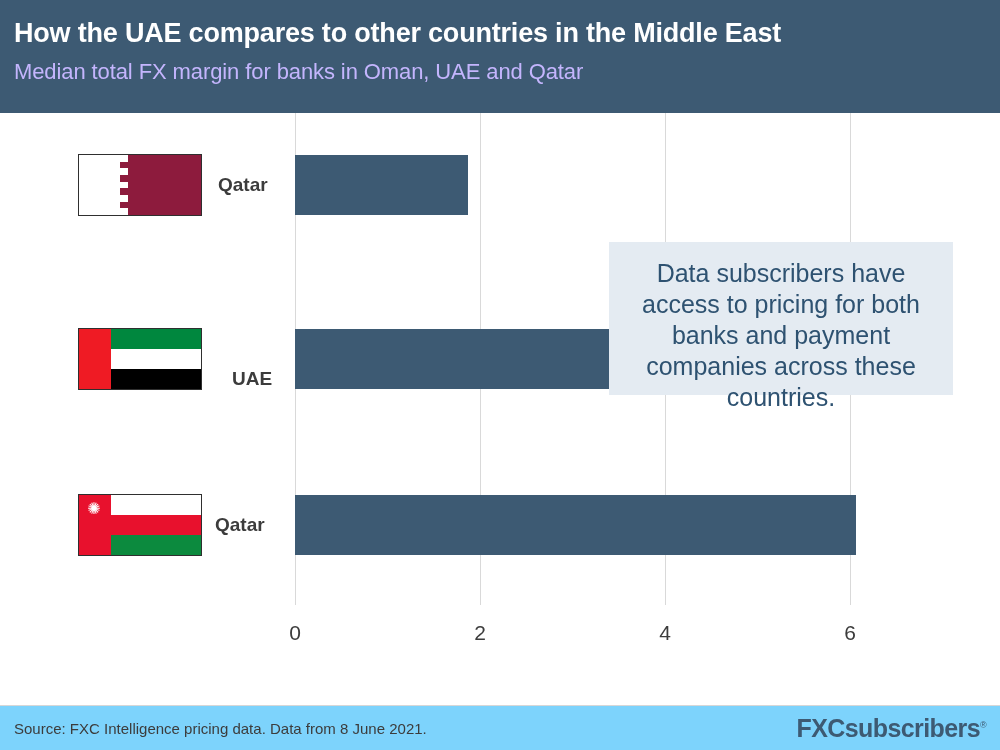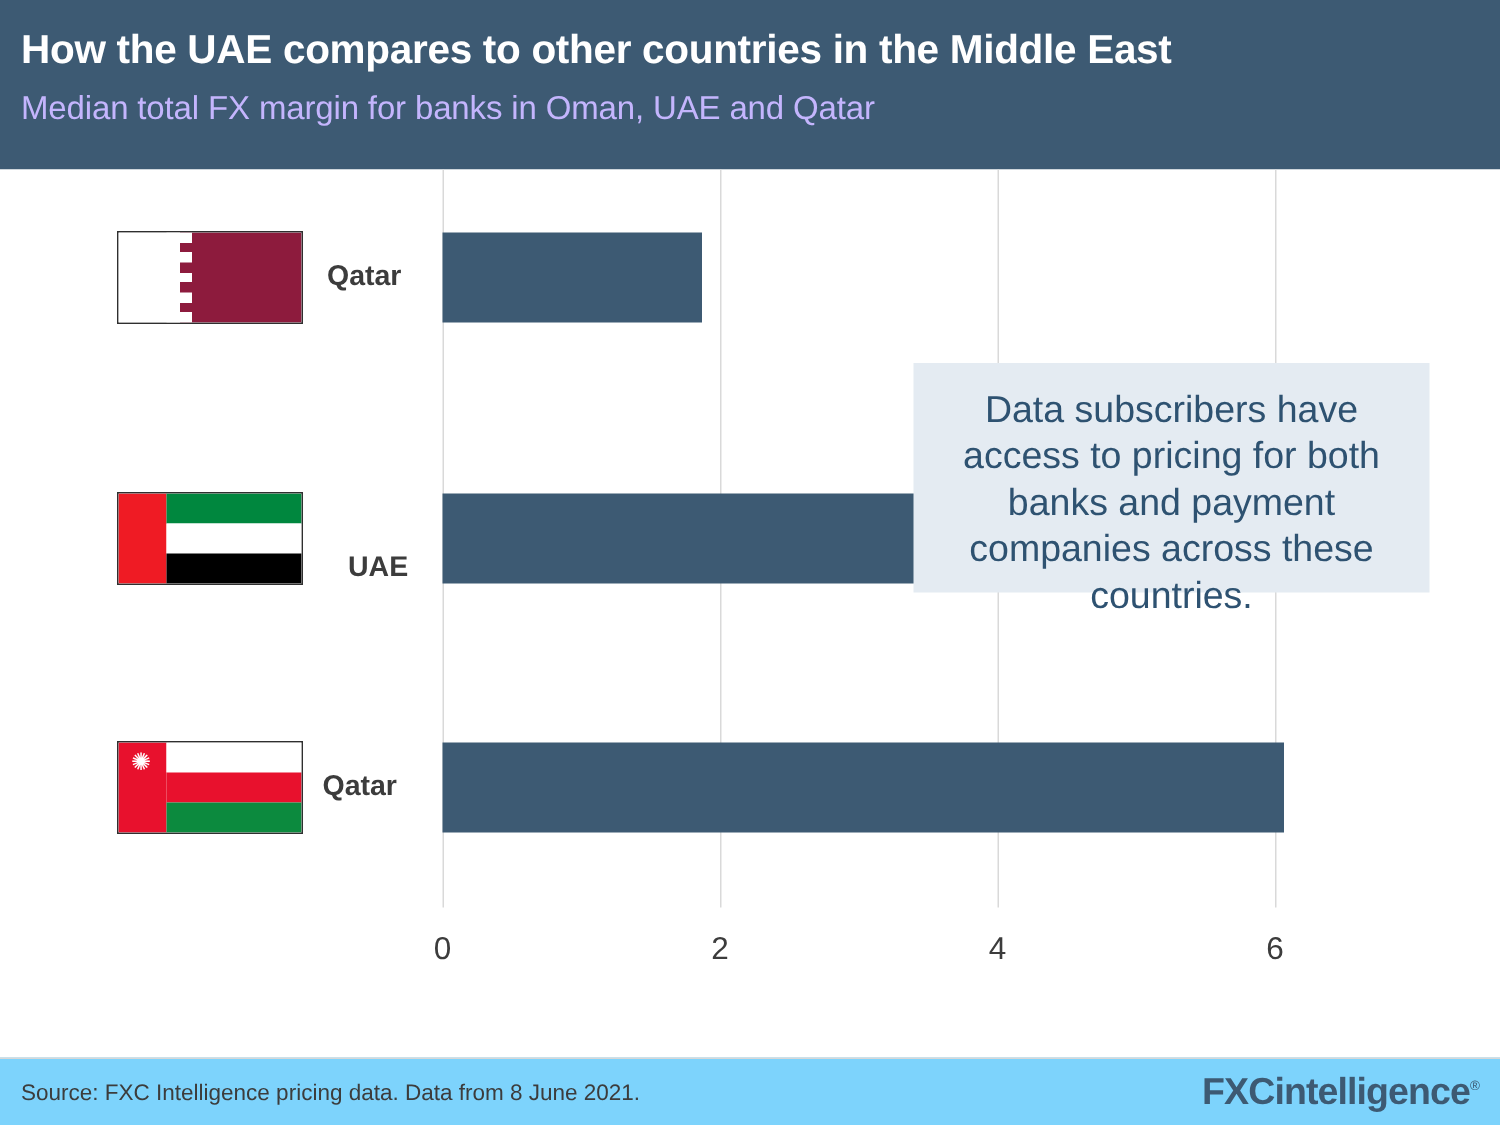--- a/index.html
+++ b/index.html
@@ -178,15 +178,15 @@
 
 
   <div id="callout">
     <span>Data subscribers have access to pricing for both banks and payment companies across these countries.</span>
   </div>
 </div>
 
 <div id="footer">
   <div id="source-text">Source: FXC Intelligence pricing data. Data from 8 June 2021.</div>
   <div id="logo">
-    <span class="fxc">FXC</span><span class="intel">intelligence</span><span class="tm">®</span>
+    <span class="fxc">FXC</span><span class="intel">subscribers</span><span class="tm">®</span>
   </div>
 </div>
 
 </body></html>

